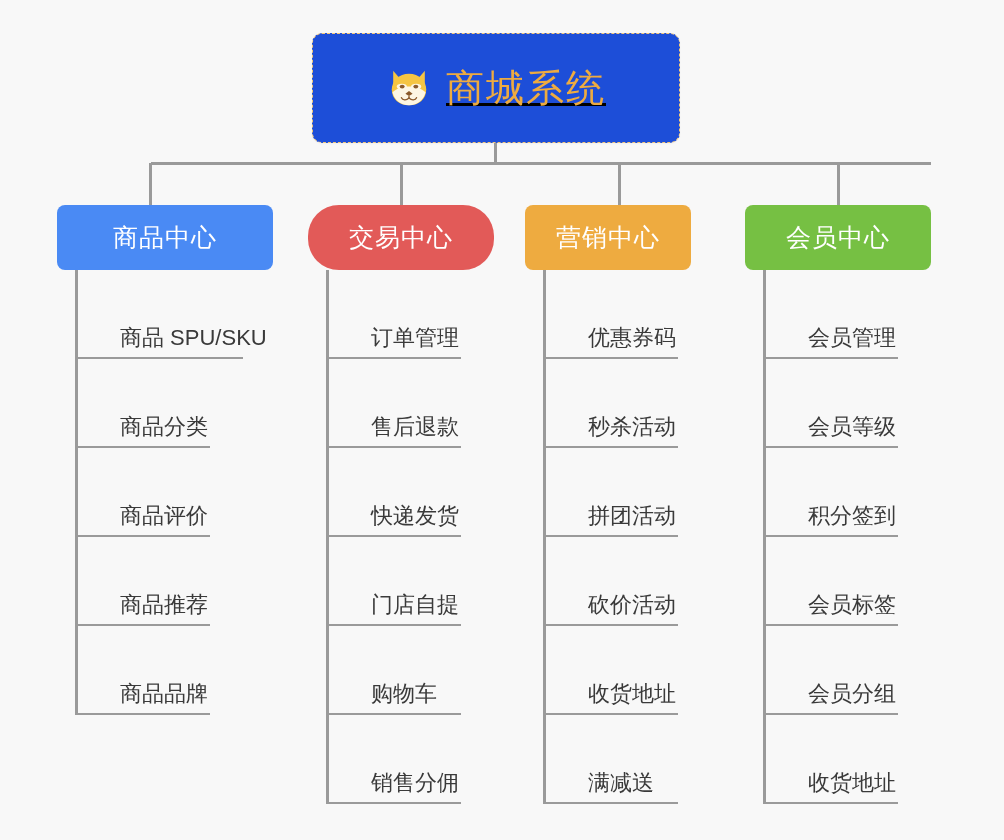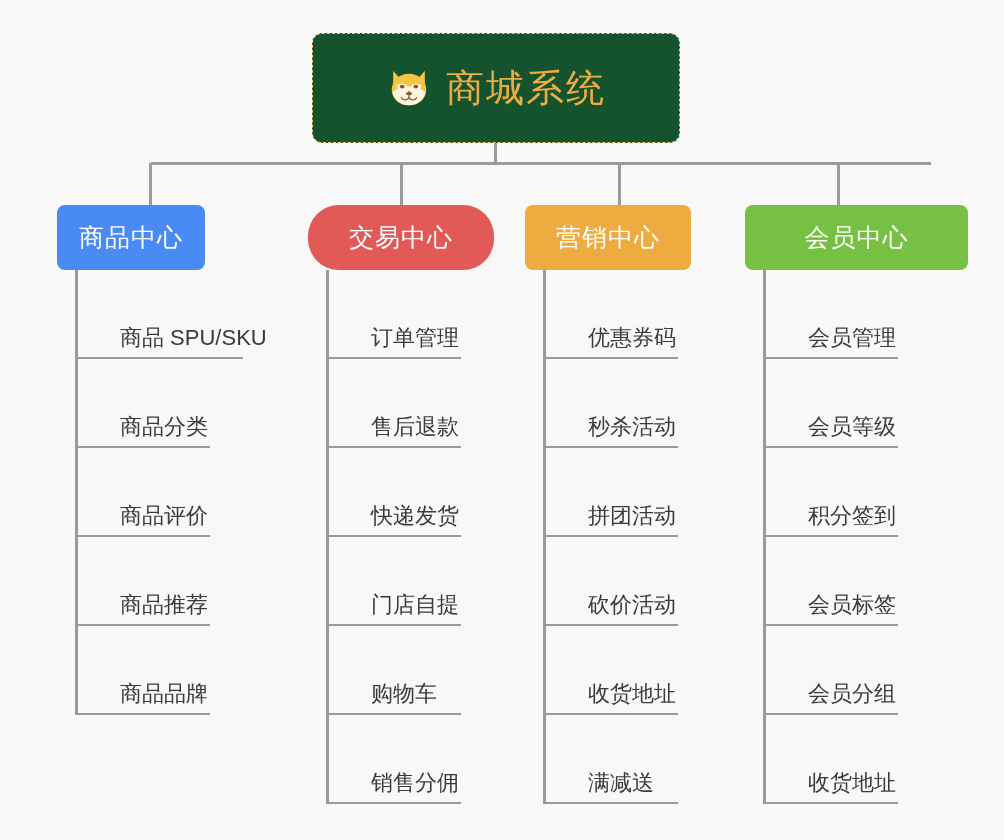--- a/index.html
+++ b/index.html
@@ -82,24 +82,24 @@
     height: 65px;
     border-radius: 8px;
     display: flex;
     align-items: center;
     justify-content: center;
     color: #ffffff;
     font-size: 25px;
     letter-spacing: 1px;
     box-sizing: border-box;
   }
-  .col-0 .cat-box { width: 148px; }
+  .col-0 .cat-box { width: 216px; }
   .col-1 .cat-box { width: 186px; border-radius: 31px; }
   .col-2 .cat-box { width: 166px; }
-  .col-3 .cat-box { width: 223px; text-align: center; }
+  .col-3 .cat-box { width: 186px; text-align: center; }
 
   
   .leaf-list {
     margin-top: 0;
     margin-left: 18px;
     border-left: 3px solid #9a9a9a;
     padding: 0;
     list-style: none;
   }
   .leaf-item {
@@ -120,21 +120,21 @@
     min-width: 132px;
     box-sizing: border-box;
   }
   .leaf-item:last-child .leaf-text { margin-bottom: 0; }
 </style>
 </head>
 <body style="background: rgb(248, 248, 248);">
 
 <div id="mindmap">
 
-  <div class="root-node" style="background: #14532d; border-color: rgb(243, 199, 122);">
+  <div class="root-node" style="background: #1d4ed8; border-color: rgb(243, 199, 122); text-decoration: underline;">
     <svg class="root-emoji" viewBox="0 0 64 64">
       <path d="M10 8 L10 30 L22 22 Z" fill="#f5c542"></path>
       <path d="M54 8 L54 30 L42 22 Z" fill="#f5c542"></path>
       <path d="M32 12 C46 12 56 22 56 34 C56 47 46 56 32 56 C18 56 8 47 8 34 C8 22 18 12 32 12 Z" fill="#f5c542"></path>
       <path d="M32 56 C44 56 53 48 55 38 C48 32 40 30 32 30 C24 30 16 32 9 38 C11 48 20 56 32 56 Z" fill="#fdf6e3"></path>
       <ellipse cx="22" cy="30" rx="7" ry="4" fill="#fdf6e3"></ellipse>
       <ellipse cx="42" cy="30" rx="7" ry="4" fill="#fdf6e3"></ellipse>
       <ellipse cx="22.5" cy="30" rx="3.4" ry="2.6" fill="#8a5a2b"></ellipse>
       <ellipse cx="41.5" cy="30" rx="3.4" ry="2.6" fill="#8a5a2b"></ellipse>
       <path d="M32 36 L27 40 L32 43 L37 40 Z" fill="#8a5a2b"></path>

